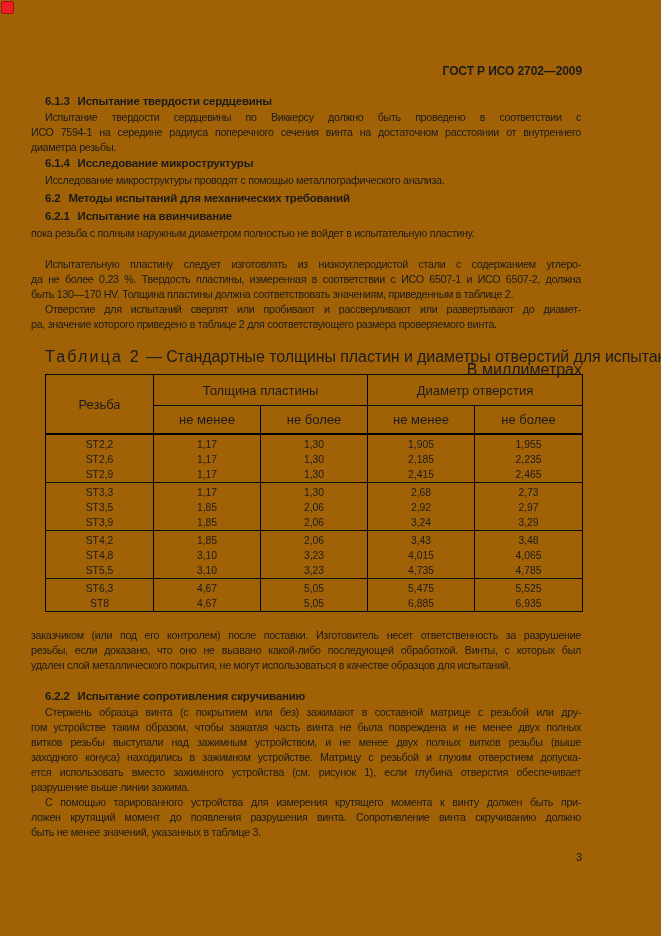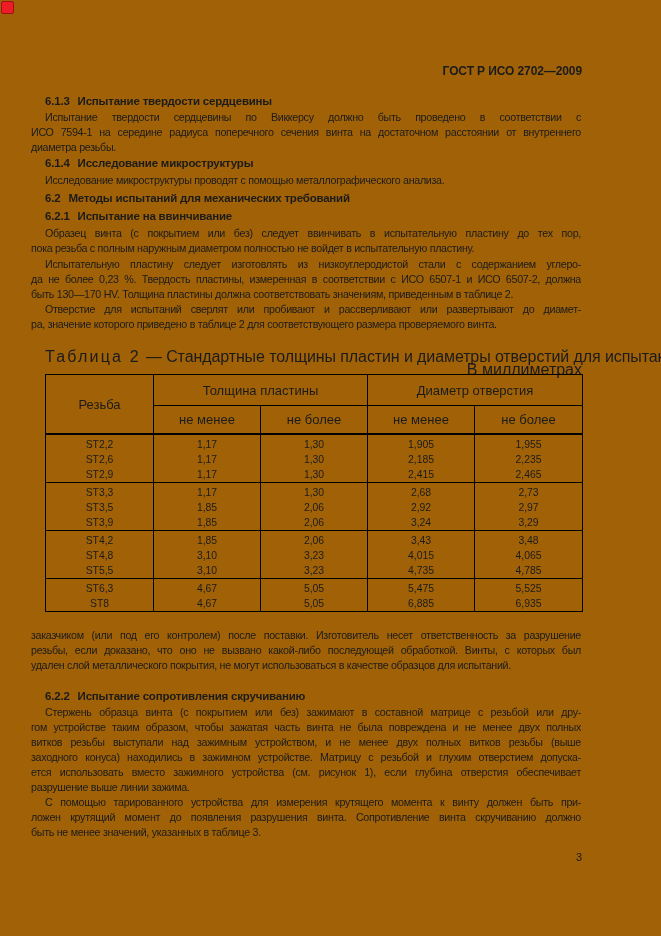--- a/index.html
+++ b/index.html
@@ -76,21 +76,20 @@
   </div>
 
   <div class="h" style="top:191px;">
     <span class="num">6.2</span><span>Методы испытаний для механических требований</span>
   </div>
 
   <div class="h" style="top:209px;">
     <span class="num">6.2.1</span><span>Испытание на ввинчивание</span>
   </div>
   <div class="para" style="top:226px;">
-    <div class="jl first">Образец винта (с покрытием или без) следует ввинчивать в испытательную пластину до тех пор,</div>
     <div class="jl last">пока резьба с полным наружным диаметром полностью не войдет в испытательную пластину.</div>
   </div>
   <div class="para" style="top:257px;">
     <div class="jl first">Испытательную пластину следует изготовлять из низкоуглеродистой стали с содержанием углеро-</div>
     <div class="jl">да не более 0,23 %. Твердость пластины, измеренная в соответствии с ИСО 6507-1 и ИСО 6507-2, должна</div>
     <div class="jl last">быть 130—170 HV. Толщина пластины должна соответствовать значениям, приведенным в таблице 2.</div>
   </div>
   <div class="para" style="top:302px;">
     <div class="jl first">Отверстие для испытаний сверлят или пробивают и рассверливают или развертывают до диамет-</div>
     <div class="jl last">ра, значение которого приведено в таблице 2 для соответствующего размера проверяемого винта.</div>

